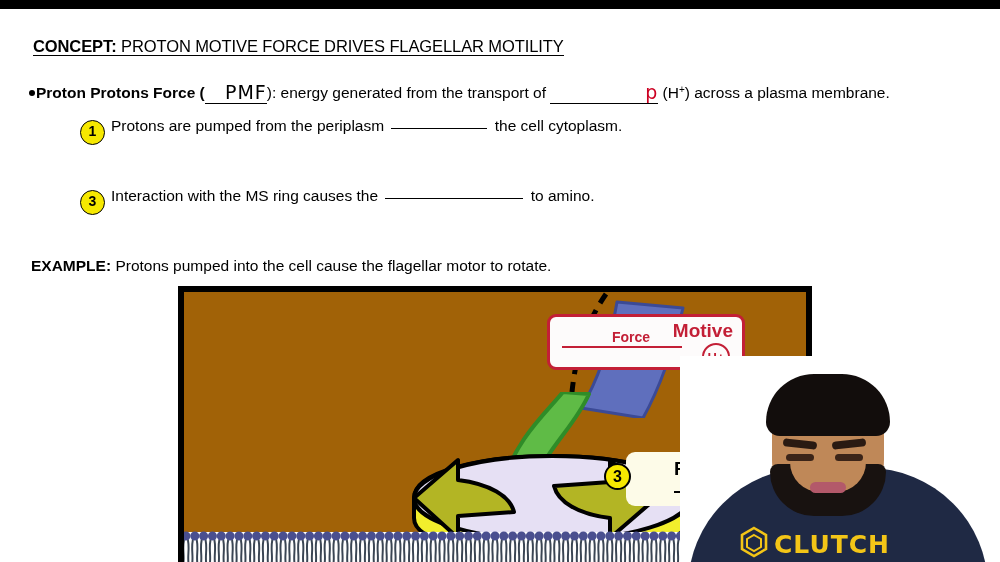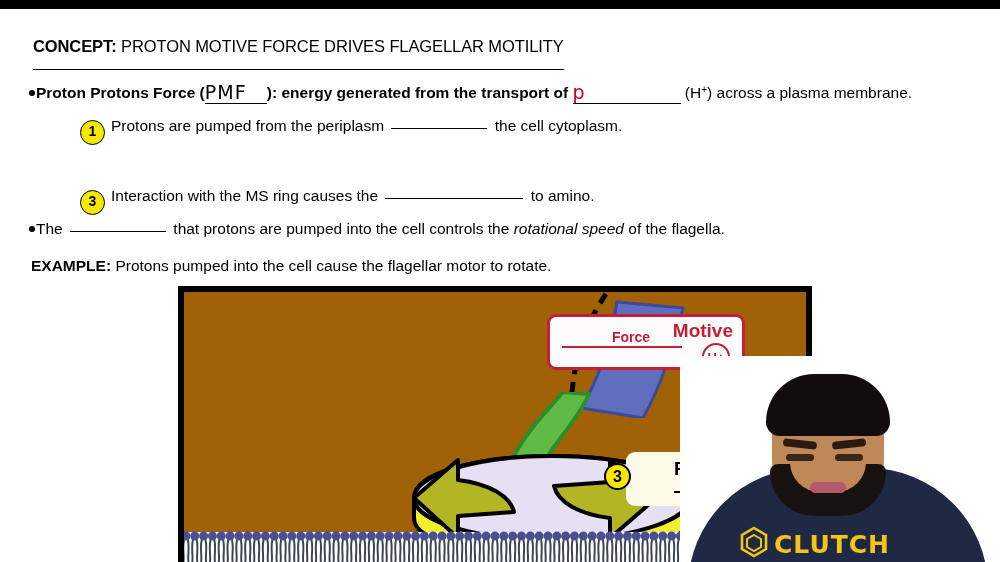--- a/index.html
+++ b/index.html
@@ -34,21 +34,21 @@
   }
 
   .concept-line {
     position: absolute;
     top: 28px;
     left: 33px;
     font-size: 16.5px;
     letter-spacing: -0.1px;
     white-space: nowrap;
     border-bottom: 1.6px solid #000;
-    padding-bottom: 14px;
+    padding-bottom: 0;
     line-height: 1.1;
   }
   .concept-line .lbl { font-weight: bold; }
 
   .bullet-row {
     position: absolute;
     white-space: nowrap;
     font-size: 15.5px;
     line-height: 1.1;
   }
@@ -81,21 +81,21 @@
   .blank {
     display: inline-block;
     border-bottom: 1.6px solid #000;
     height: 1px;
     vertical-align: 2px;
     margin: 0 3px;
   }
   .blank-u {
     display: inline-block;
     border-bottom: 1.6px solid #000;
-    text-align: left;
+    text-align: right;
     vertical-align: baseline;
   }
 
   
   .step {
     position: absolute;
     white-space: nowrap;
     font-size: 15.5px;
     line-height: 1.1;
   }
@@ -407,35 +407,32 @@
 
 <div class="topbar"></div>
 
 <div class="notes">
 
   <div class="concept-line">
     <span class="lbl">CONCEPT:</span><span> PROTON MOTIVE FORCE DRIVES FLAGELLAR MOTILITY</span>
   </div>
 
   <div class="bullet-row b1">
-    <span class="dot"></span><span class="bold">Proton Protons Force (</span><span class="hand blank-u" style="min-width:62px;">PMF</span><span class="bold" style="font-weight:bold">): energy generated from the transport of </span><span class="hand hand-red blank-u" style="min-width:108px;">p</span><span> (H</span><span class="sup">+</span><span>) across a plasma membrane.</span>
+    <span class="dot"></span><span class="bold">Proton Protons Force (</span><span class="hand blank-u" style="min-width:62px;">PMF</span><span class="bold" style="font-weight:normal">): energy generated from the transport of </span><span class="hand hand-red blank-u" style="min-width:108px;">p</span><span> (H</span><span class="sup">+</span><span>) across a plasma membrane.</span>
   </div>
 
   <div class="step s1">
     <span class="numcircle">1</span><span>Protons are pumped from the periplasm </span><span class="blank" style="width:96px;"></span><span> the cell cytoplasm.</span>
   </div>
 
 
   <div class="step s3">
     <span class="numcircle">3</span><span>Interaction with the MS ring causes the </span><span class="blank" style="width:138px;"></span><span> to amino.</span>
   </div>
 
-  <div class="bullet-row b2">
-    <span class="dot"></span><span>The </span><span class="blank" style="width:96px;"></span><span> that protons are pumped into the cell controls the </span><span class="ital">rotational speed</span><span> of the flagella.</span>
-  </div>
 
   <div class="bullet-row ex">
     <span class="bold">EXAMPLE:</span><span> Protons pumped into the cell cause the flagellar motor to rotate.</span>
   </div>
 </div>
 
 <div class="diagram">
   <div class="diagram-inner">
 
     <svg class="dashline" viewBox="0 0 44 105">

